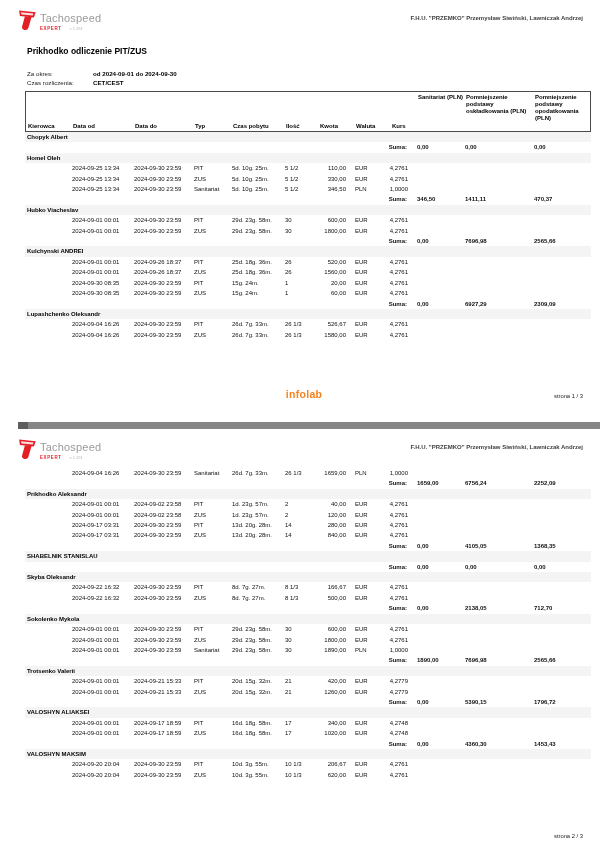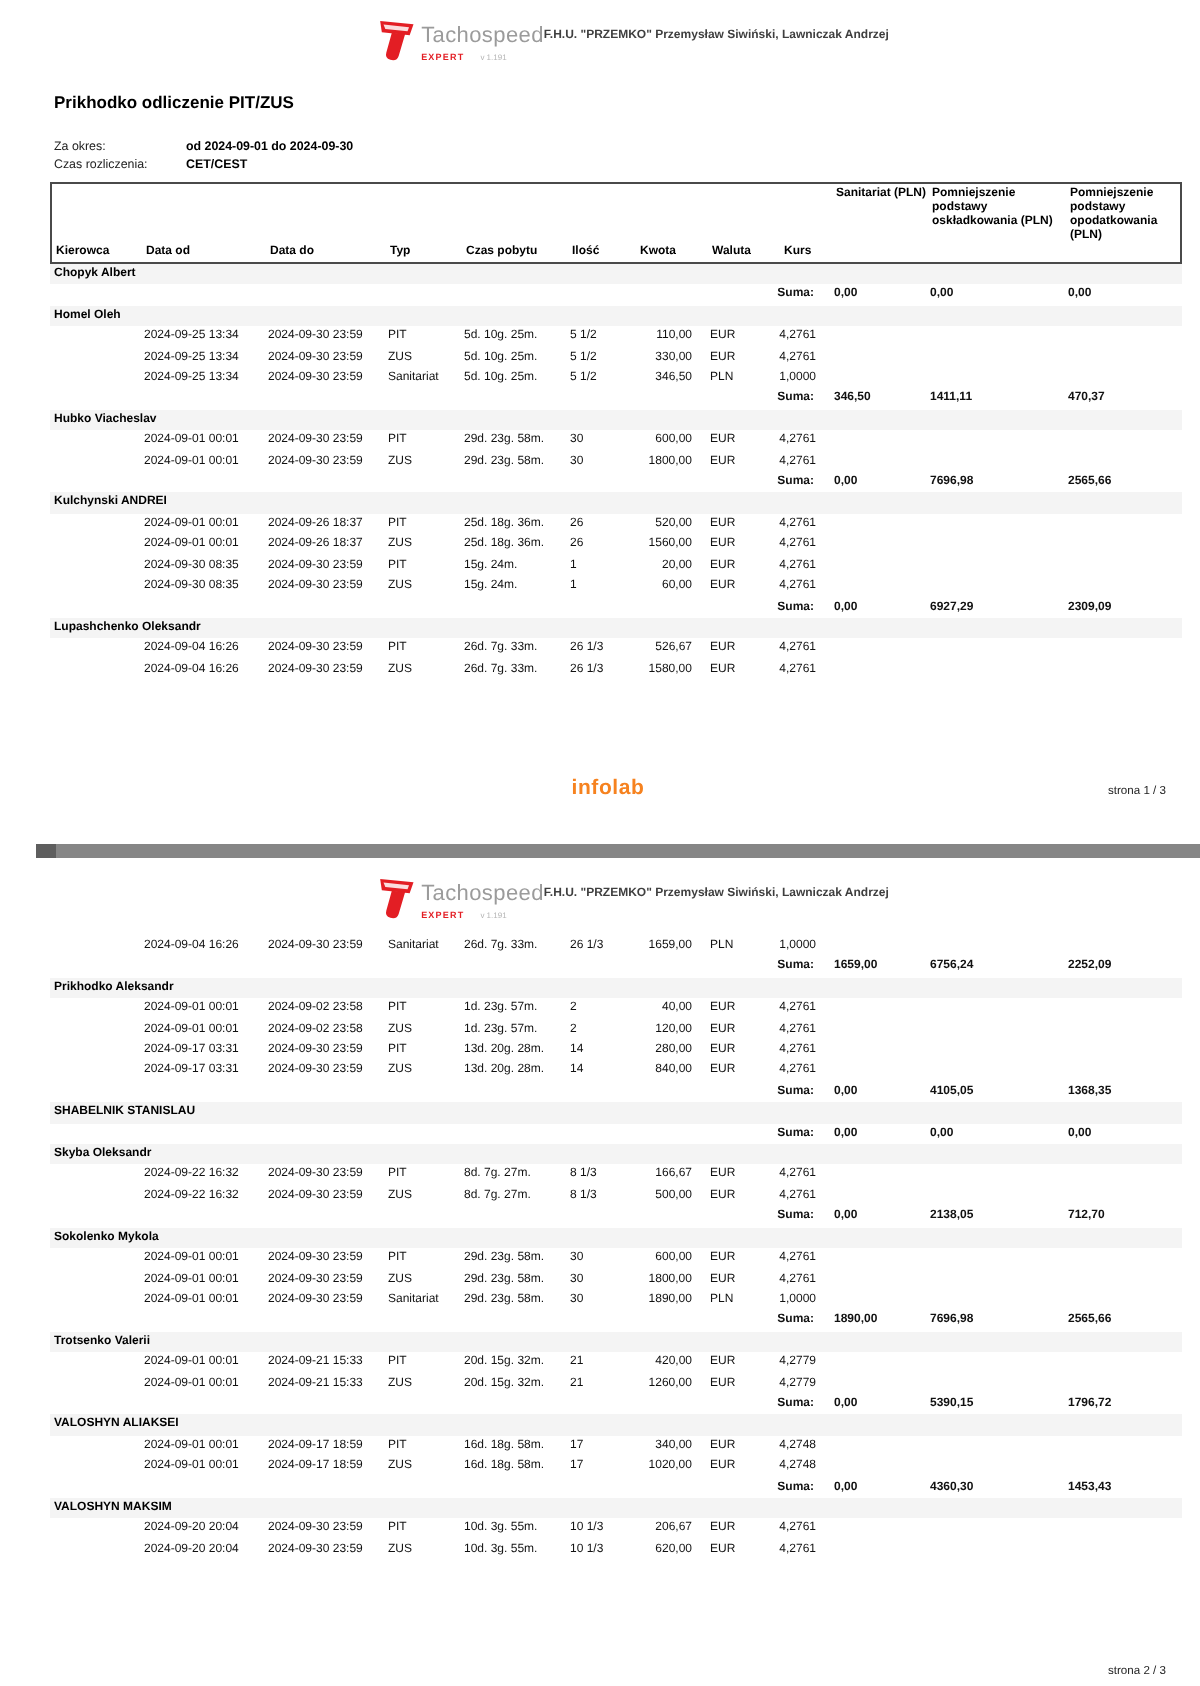--- a/index.html
+++ b/index.html
@@ -3,21 +3,21 @@
 <meta charset="utf-8">
 <style>
   html,body{margin:0;padding:0;}
   body{width:600px;height:843px;background:#ffffff;overflow:hidden;position:relative;
        font-family:"Liberation Sans","DejaVu Sans",sans-serif;color:#1a1a1a;}
   .page{position:relative;background:#fff;}
   .page1{height:422px;}
   .page2{height:413px;}
   .page-sep{height:7px;background:#868686;margin-left:18px;position:relative;}
   .page-sep::before{content:"";position:absolute;left:0;top:0;width:10px;height:7px;background:#5e5e5e;}
-  .phead{display:flex;justify-content:center;align-items:flex-start;padding:9px 17px 0 17px;height:28px;margin-left:32px;}
+  .phead{display:flex;justify-content:space-between;align-items:flex-start;padding:9px 17px 0 17px;height:28px;}
   .logo{display:flex;align-items:flex-start;gap:3px;}
   .logo svg{display:block;}
   .logo-text{line-height:1;}
   .brand-name{font-size:11px;color:#9b9b9b;letter-spacing:0.2px;}
   .brand-sub{display:flex;gap:8px;margin-top:2px;align-items:baseline;}
   .edition{font-size:4.5px;font-weight:700;color:#e31e24;letter-spacing:0.6px;}
   .version{font-size:4px;color:#b5b5b5;}
   .company{font-size:6px;font-weight:700;color:#3f3f3f;margin-top:6px;}
   .title{font-size:8.5px;font-weight:700;margin:9px 0 0 27px;color:#000;}
   .meta{margin:13px 0 0 27px;font-size:6.2px;line-height:9px;}

